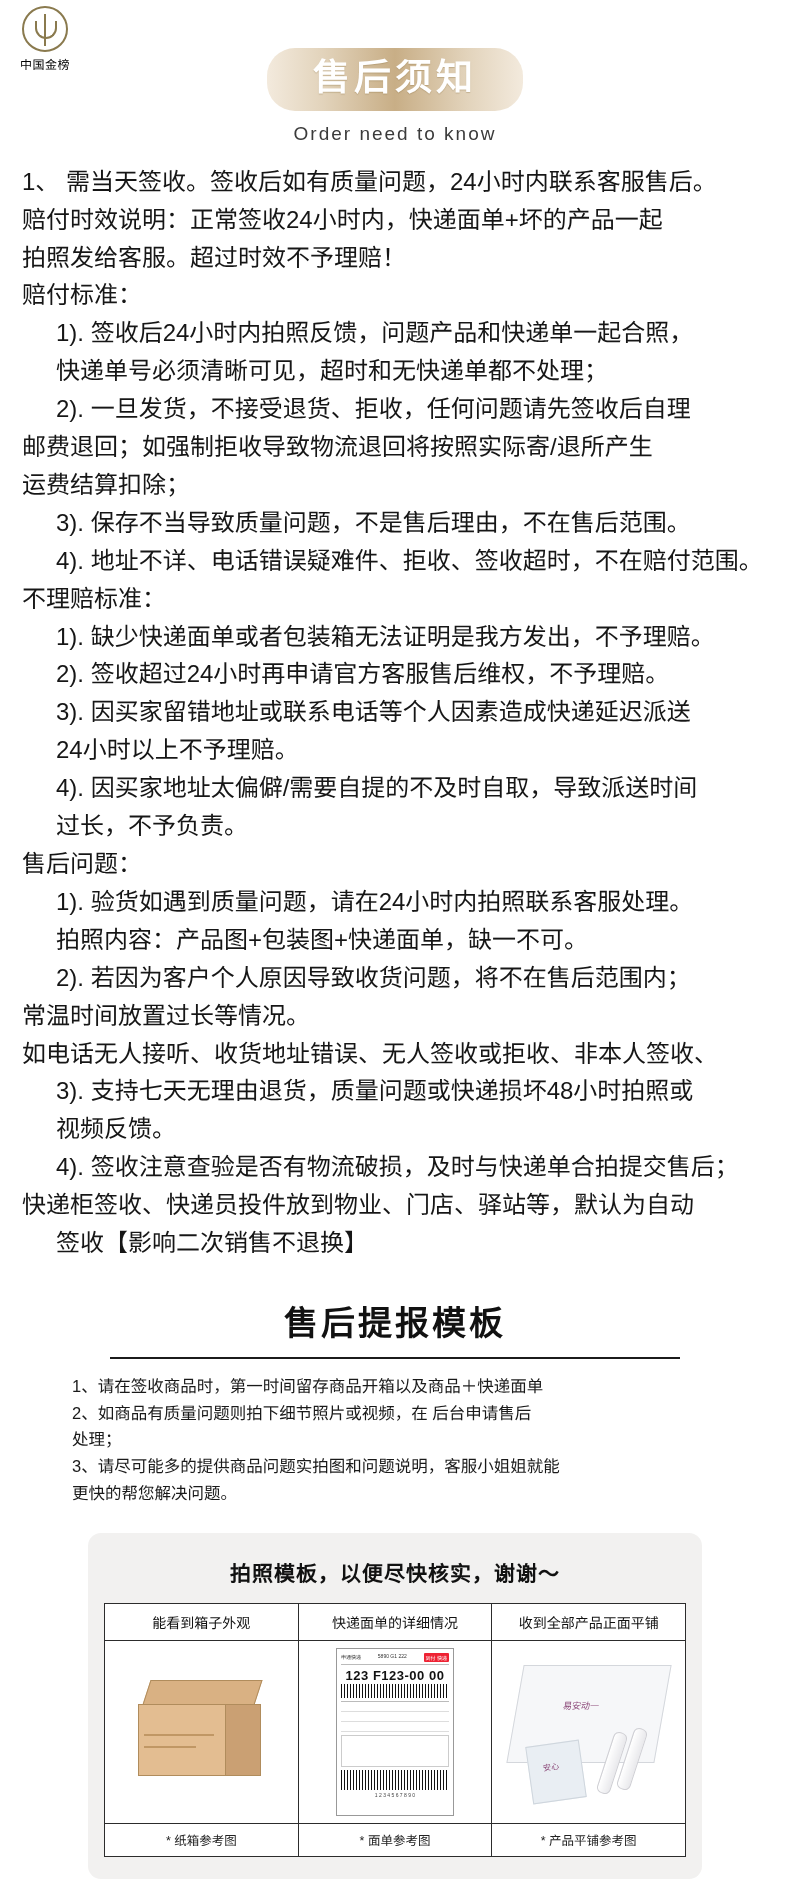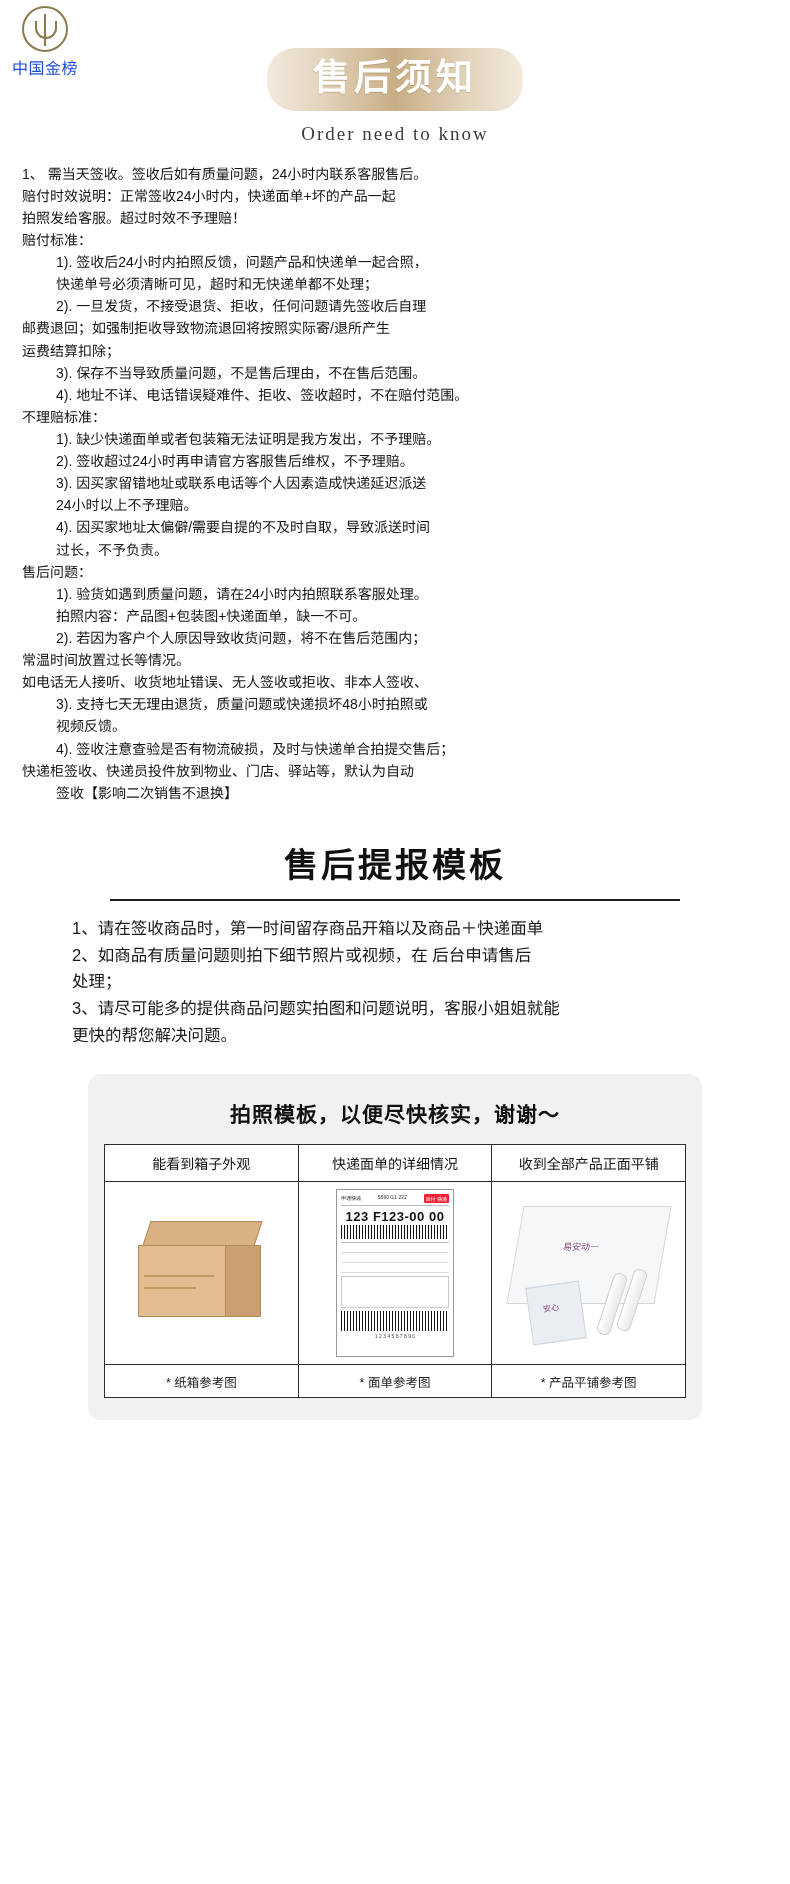--- a/index.html
+++ b/index.html
@@ -45,22 +45,22 @@
     content:"";
     position:absolute;
     left:11px; top:13px;
     width:22px;height:18px;
     border:2px solid #8a7a4e;
     border-top:none;
     border-radius:0 0 11px 11px;
     box-sizing:border-box;
   }
   .logo .brand{
-    font-size:16px;
-    color:#1d4ed8;
+    font-size:12px;
+    color:#000000;
     margin-top:3px;
     letter-spacing:0.5px;
   }
 
   
   .title-wrap{
     text-align:center;
     padding-top:48px;
   }
   .title-badge{
@@ -73,27 +73,27 @@
     font-weight:bold;
     letter-spacing:4px;
     line-height:1.1;
     text-shadow:0 1px 1px rgba(140,115,70,.35);
   }
   .title-sub{
     margin-top:12px;
     font-size:19px;
     letter-spacing:2px;
     color:#3b3b3b;
-    font-family:Liberation Serif, serif;
+    font-family:Liberation Sans, sans-serif;
   }
 
   
   .content{
     margin:18px 22px 0 22px;
-    font-size:14px;
+    font-size:24px;
     line-height:1.58;
     color:#161616;
   }
   .content p{margin:0;}
   .lvl0{padding-left:0;}
   .lvl1{padding-left:34px;}
 
   
   .tpl-title{
     text-align:center;

